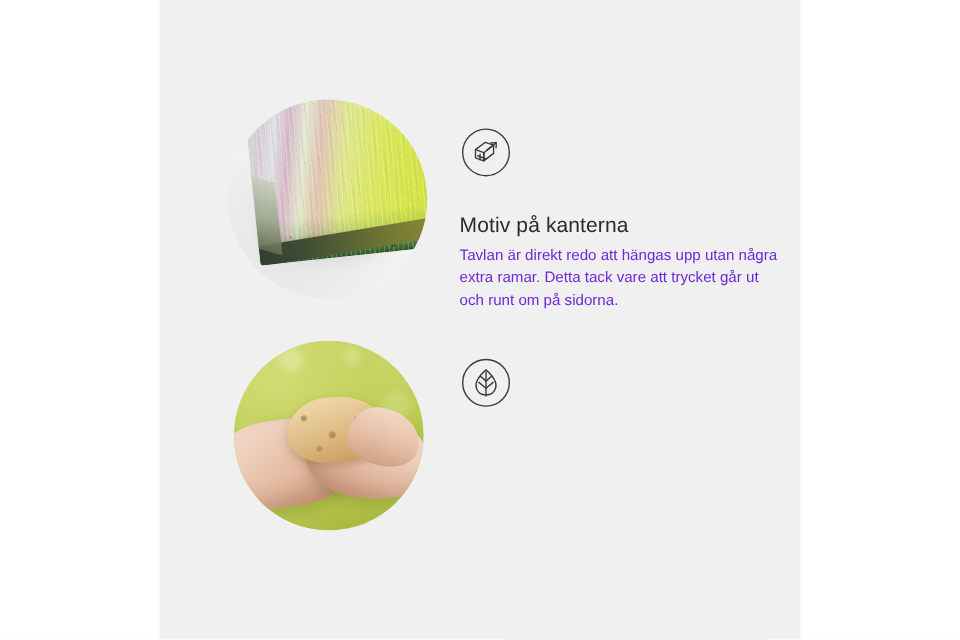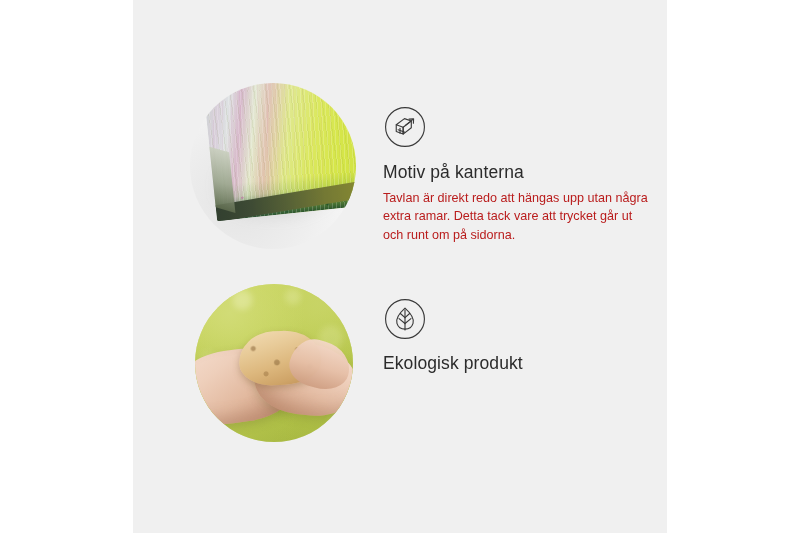--- a/index.html
+++ b/index.html
@@ -255,28 +255,28 @@
   .row-2 .feature-icon { margin: 14px 0 0 1px; }
 
   .feature-title {
     margin: 0;
     font-size: 17.5px;
     font-weight: 400;
     color: #2b2b2b;
     letter-spacing: .1px;
     line-height: 1.2;
   }
-  .row-1 .feature-title { margin-top: 14px; }
+  .row-1 .feature-title { margin-top: 29px; }
   .row-2 .feature-title { margin-top: 13px; }
 
   .feature-body {
     margin: 6px 0 0 0;
     font-size: 12.6px;
     font-weight: 400;
-    color: #b91c1c;
+    color: #6d28d9;
     line-height: 1.46;
     max-width: 266px;
   }
 </style>
 </head>
 <body>
 
 <div class="stage">
 
   <div class="panel">
@@ -334,18 +334,17 @@
           <g fill="none" stroke="#3a3a3a" stroke-width="1.3" stroke-linejoin="round" stroke-linecap="round">
             <path d="M24 11.6 C31.6 18.4 34.6 24.4 33.2 29.0 C31.9 33.2 28.4 35.6 24 35.6 C19.6 35.6 16.1 33.2 14.8 29.0 C13.4 24.4 16.4 18.4 24 11.6 Z"></path>
             <path d="M24 13.6 L24 36.6"></path>
             <path d="M24 22.4 L18.7 17.7"></path>
             <path d="M24 22.4 L29.3 17.7"></path>
             <path d="M24 29.2 L17.2 23.6"></path>
             <path d="M24 29.2 L30.8 23.6"></path>
           </g>
         </svg>
 
-        <h3 class="feature-title">Ekologisk produkt</h3>
       </div>
     </div>
 
   </div>
 </div>
 
 </body></html>

